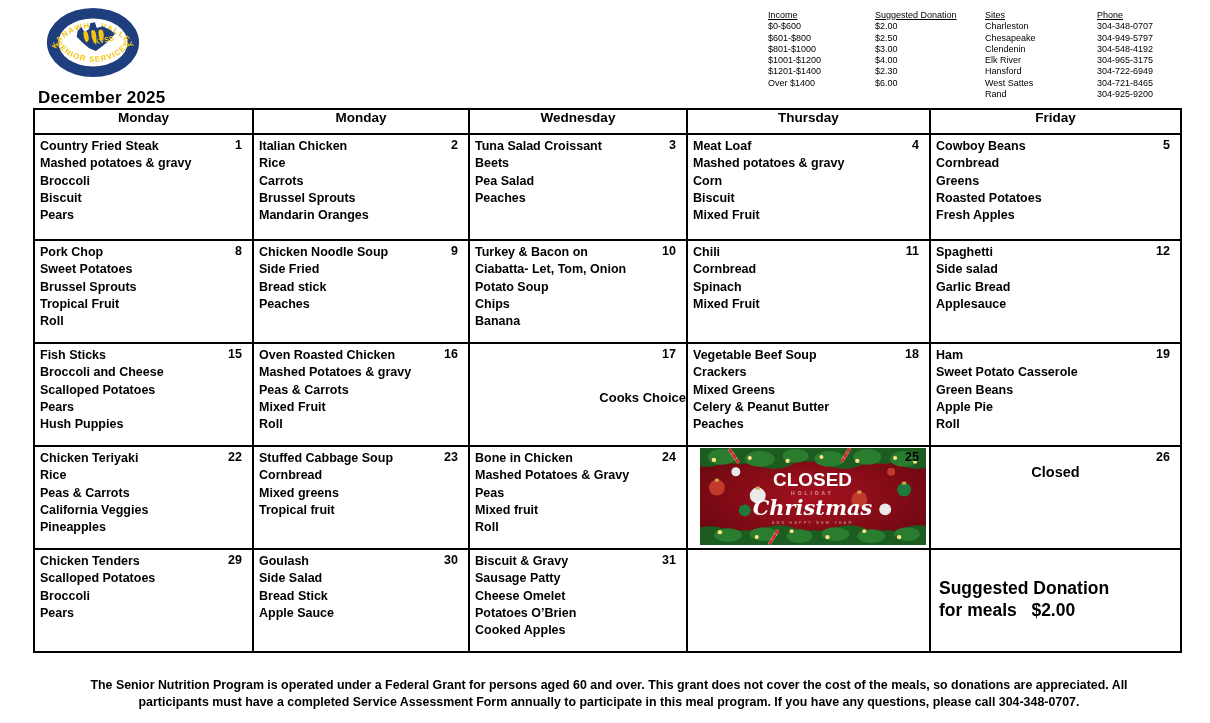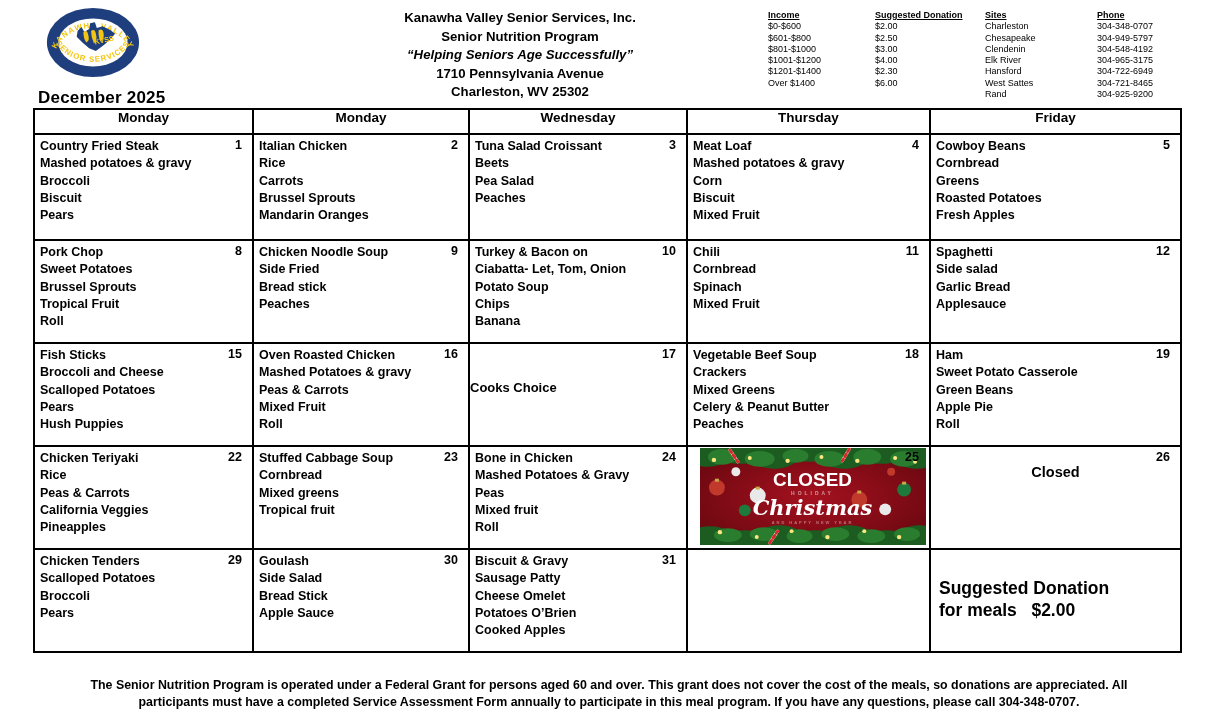--- a/index.html
+++ b/index.html
@@ -8,34 +8,34 @@
 
   
   .logo{position:absolute;left:45px;top:6px;width:96px;height:74px;}
   .month-title{position:absolute;left:38px;top:88px;font-size:17px;letter-spacing:.2px;}
 
   .org-block{position:absolute;left:320px;top:9px;width:400px;text-align:center;
              font-size:13.2px;line-height:18.6px;}
   .org-block .italic{font-style:italic;}
 
   .mini{position:absolute;top:10px;font-size:9px;line-height:11.3px;font-weight:normal;}
-  .mini .hd{font-weight:bold;text-decoration:underline;}
+  .mini .hd{font-weight:normal;text-decoration:underline;}
   .income-grid{left:768px;display:grid;grid-template-columns:107px 105px;column-gap:0;}
   .sites-grid{left:985px;display:grid;grid-template-columns:112px 88px;column-gap:0;}
 
   
   table.cal{position:absolute;left:33px;top:108px;width:1147px;border-collapse:collapse;
             table-layout:fixed;}
   table.cal th,table.cal td{border:2px solid #000;padding:0;vertical-align:top;}
   th.dayhdr{height:23px;font-size:13.5px;font-weight:bold;text-align:center;vertical-align:middle;}
   td.cell{height:101px;position:relative;}
   tr.week1 td.cell{height:104px;}
   .daynum{position:absolute;top:3px;right:10px;font-size:12.5px;font-weight:bold;z-index:3;}
   .items{margin:3px 22px 0 5px;font-size:12.5px;line-height:17.3px;white-space:pre-line;}
-  .note-center{margin-top:36px;text-align:left;font-size:13px;}
+  .note-center{margin-top:46px;text-align:right;font-size:13px;}
   .note-closed{margin-top:17px;text-align:center;font-size:14.5px;}
   .note-big{margin:27px 6px 0 8px;font-size:17.5px;line-height:22px;white-space:pre-wrap;}
 
   
   td.xmas-cell{vertical-align:top;}
   .xmas-wrap{position:absolute;left:12px;top:1px;width:226px;height:97px;}
   .xmas-wrap svg{display:block;width:100%;height:100%;}
 
   
   .footer{position:absolute;left:4px;top:677px;width:1210px;text-align:center;
@@ -63,27 +63,20 @@
       <path d="M34 26 L38 22 L41 27 L46 24 L47 18 L52 17 L54 23 L60 21 L68 25 L73 29 L67 36 L61 41 L53 47 L46 44 L39 38 L33 32 Z" fill="#1e3e7e"></path>
       <path d="M40 27 Q44 24 45 30 Q47 36 43 38 Q40 34 40 27 Z" fill="#f3c613"></path>
       <path d="M48 26 Q52 23 53 29 Q55 36 51 39 Q48 33 48 26 Z" fill="#f3c613"></path>
       <path d="M56 25 Q60 23 61 28 Q62 34 58 37 Q55 31 56 25 Z" fill="#f3c613"></path>
       <text x="62" y="38" font-size="7.5" font-weight="bold" fill="#f3c613" transform="rotate(-12 62 38)" text-anchor="middle">KVSS</text>
     </svg>
   </div>
 
   <div class="month-title">December 2025</div>
 
-  <div class="org-block">
-    <div>Kanawha Valley Senior Services, Inc.</div>
-    <div>Senior Nutrition Program</div>
-    <div class="italic">“Helping Seniors Age Successfully”</div>
-    <div>1710 Pennsylvania Avenue</div>
-    <div>Charleston, WV 25302</div>
-  </div>
 
   <div class="mini income-grid">
     <span class="hd">Income</span>
     <span class="hd">Suggested Donation</span>
     <span>$0-$600</span>
       <span>$2.00</span>
     <span>$601-$800</span>
       <span>$2.50</span>
     <span>$801-$1000</span>
       <span>$3.00</span>

